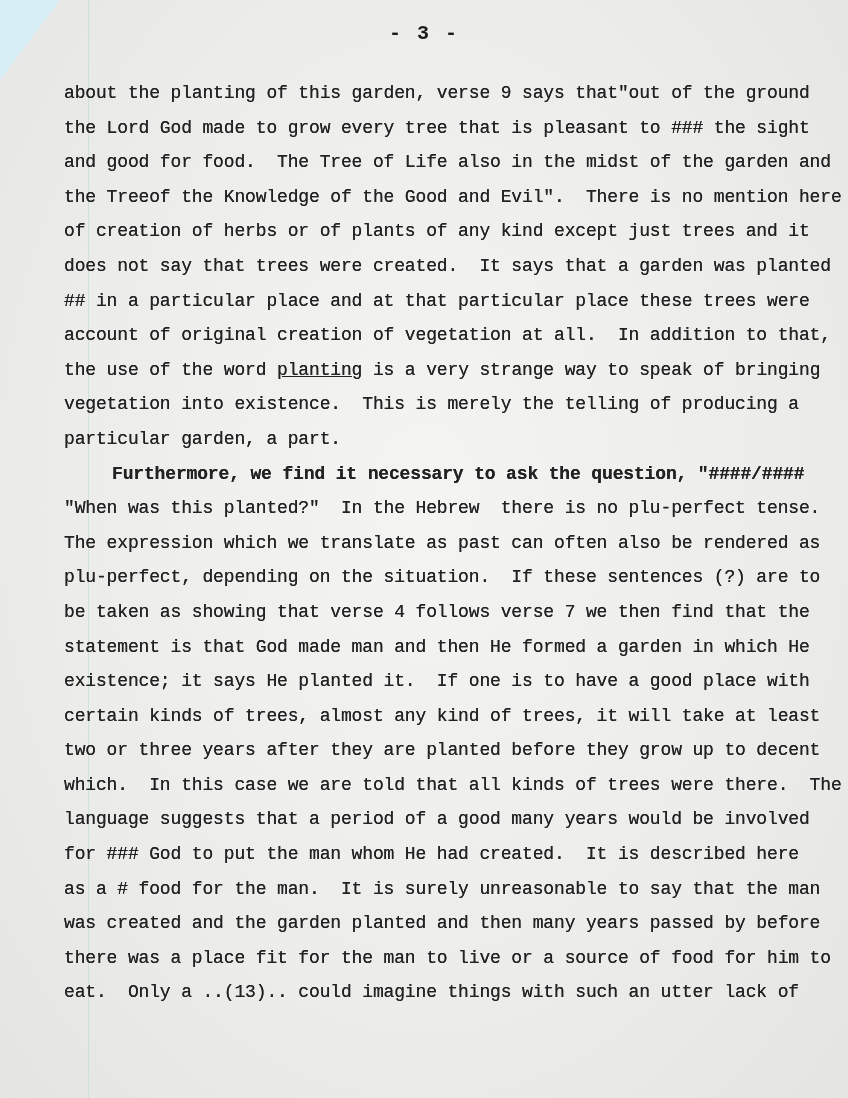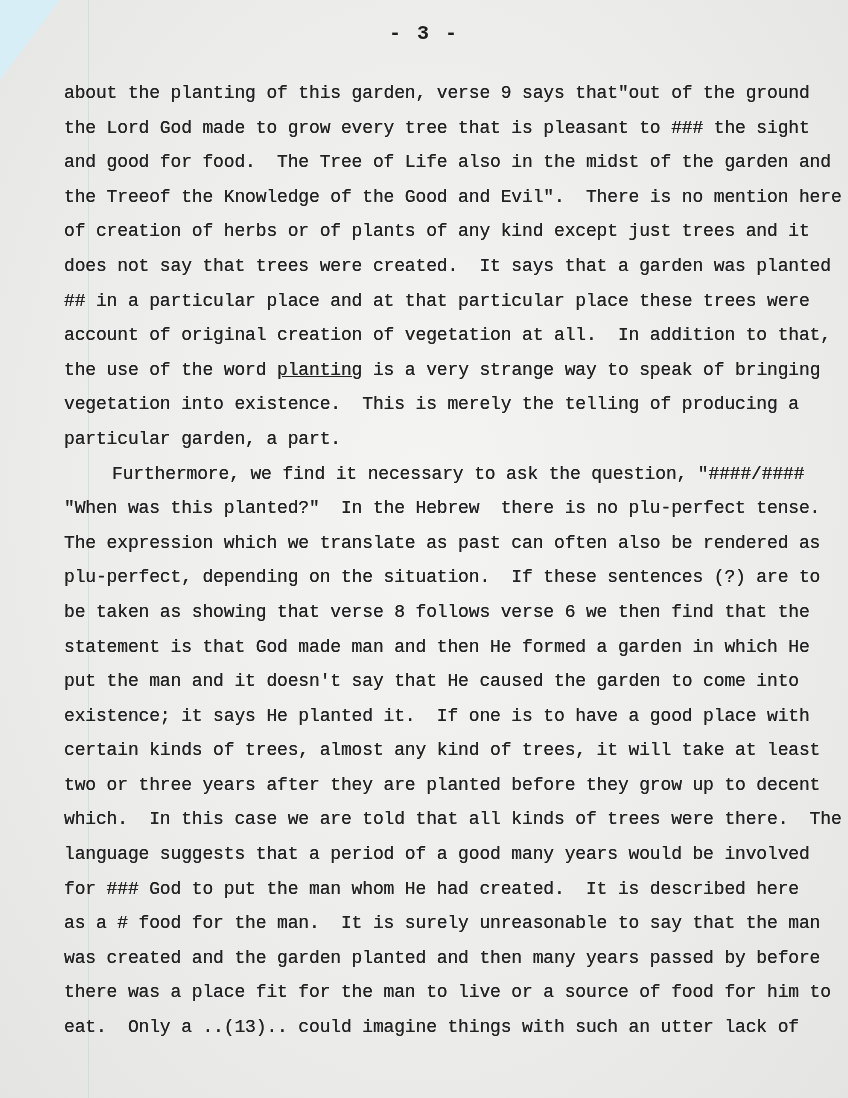--- a/index.html
+++ b/index.html
@@ -53,20 +53,21 @@
     font-size: 18px;
     line-height: 34.6px;
     height: 34.6px;
     color: #222;
     white-space: pre;
     letter-spacing: -0.15px;
     text-shadow: 0 0 0.4px #333;
   }
   .line.indent {
     padding-left: 48px;
+    font-weight: bold;
   }
   .u { text-decoration: underline; }
   .margin-line {
     position: absolute;
     left: 88px;
     top: 0;
     width: 1px;
     height: 1098px;
     background: rgba(160, 210, 180, 0.35);
   }
@@ -87,23 +88,22 @@
       <div class="line">does not say that trees were created.  It says that a garden was planted</div>
       <div class="line">## in a particular place and at that particular place these trees were</div>
       <div class="line">account of original creation of vegetation at all.  In addition to that,</div>
       <div class="line">the use of the word <span class="u">planting</span> is a very strange way to speak of bringing</div>
       <div class="line">vegetation into existence.  This is merely the telling of producing a</div>
       <div class="line">particular garden, a part.</div>
       <div class="line indent">Furthermore, we find it necessary to ask the question, "####/####</div>
       <div class="line">"When was this planted?"  In the Hebrew  there is no plu-perfect tense.</div>
       <div class="line">The expression which we translate as past can often also be rendered as</div>
       <div class="line">plu-perfect, depending on the situation.  If these sentences (?) are to</div>
-      <div class="line">be taken as showing that verse 8 follows verse 6 we then find that the</div>
+      <div class="line">be taken as showing that verse 4 follows verse 7 we then find that the</div>
       <div class="line">statement is that God made man and then He formed a garden in which He</div>
-      <div class="line">put the man and it doesn't say that He caused the garden to come into</div>
       <div class="line">existence; it says He planted it.  If one is to have a good place with</div>
       <div class="line">certain kinds of trees, almost any kind of trees, it will take at least</div>
       <div class="line">two or three years after they are planted before they grow up to decent</div>
       <div class="line">which.  In this case we are told that all kinds of trees were there.  The</div>
       <div class="line">language suggests that a period of a good many years would be involved</div>
       <div class="line">for ### God to put the man whom He had created.  It is described here</div>
       <div class="line">as a # food for the man.  It is surely unreasonable to say that the man</div>
       <div class="line">was created and the garden planted and then many years passed by before</div>
       <div class="line">there was a place fit for the man to live or a source of food for him to</div>
       <div class="line">eat.  Only a ..(13).. could imagine things with such an utter lack of</div>

